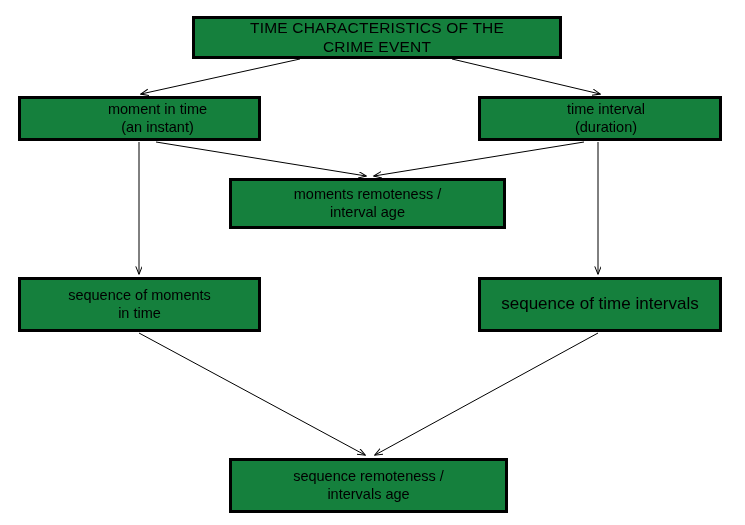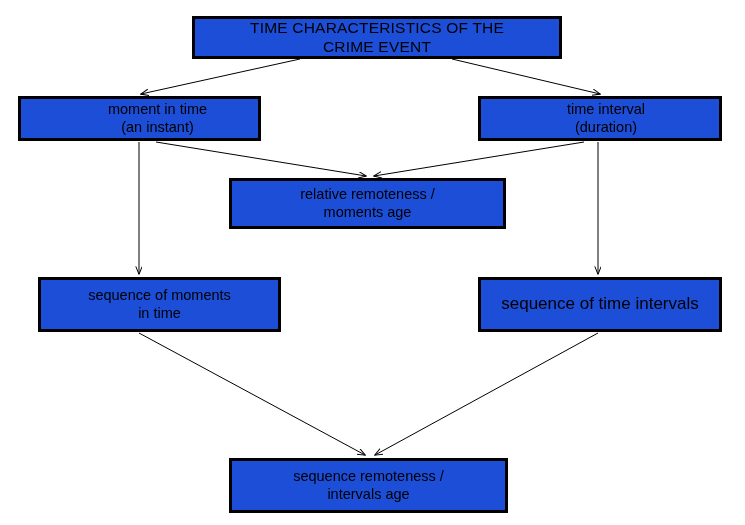--- a/index.html
+++ b/index.html
@@ -23,21 +23,21 @@
     position: absolute;
     left: 0;
     top: 0;
     width: 745px;
     height: 525px;
     pointer-events: none;
   }
   .node-box {
     position: absolute;
     box-sizing: border-box;
-    background: #1d4ed8;
+    background: #15803d;
     border: 3px solid #000000;
     display: flex;
     flex-direction: column;
     align-items: center;
     justify-content: center;
     text-align: right;
     line-height: 1.18;
     z-index: 2;
   }
   .node-line {
@@ -75,21 +75,20 @@
     width: 277px;
     height: 51px;
     font-size: 14.5px;
   }
   .seq-moments-node {
     left: 18px;
     top: 277px;
     width: 243px;
     height: 55px;
     font-size: 14.5px;
-    margin-left: 20px;
   }
   .seq-intervals-node {
     left: 478px;
     top: 277px;
     width: 244px;
     height: 55px;
     font-size: 17px;
   }
   .relative-node {
     left: 229px;
@@ -137,22 +136,22 @@
     <span class="node-line">moment in time</span>
     <span class="node-line">(an instant)</span>
   </div>
 
   <div class="node-box interval-node">
     <span class="node-line">time interval</span>
     <span class="node-line">(duration)</span>
   </div>
 
   <div class="node-box absolute-node">
-    <span class="node-line">relative remoteness /</span>
-    <span class="node-line">moments age</span>
+    <span class="node-line">moments remoteness /</span>
+    <span class="node-line">interval age</span>
   </div>
 
   <div class="node-box seq-moments-node">
     <span class="node-line">sequence of moments</span>
     <span class="node-line">in time</span>
   </div>
 
   <div class="node-box seq-intervals-node">
     <span class="node-line">sequence of time intervals</span>
   </div>

